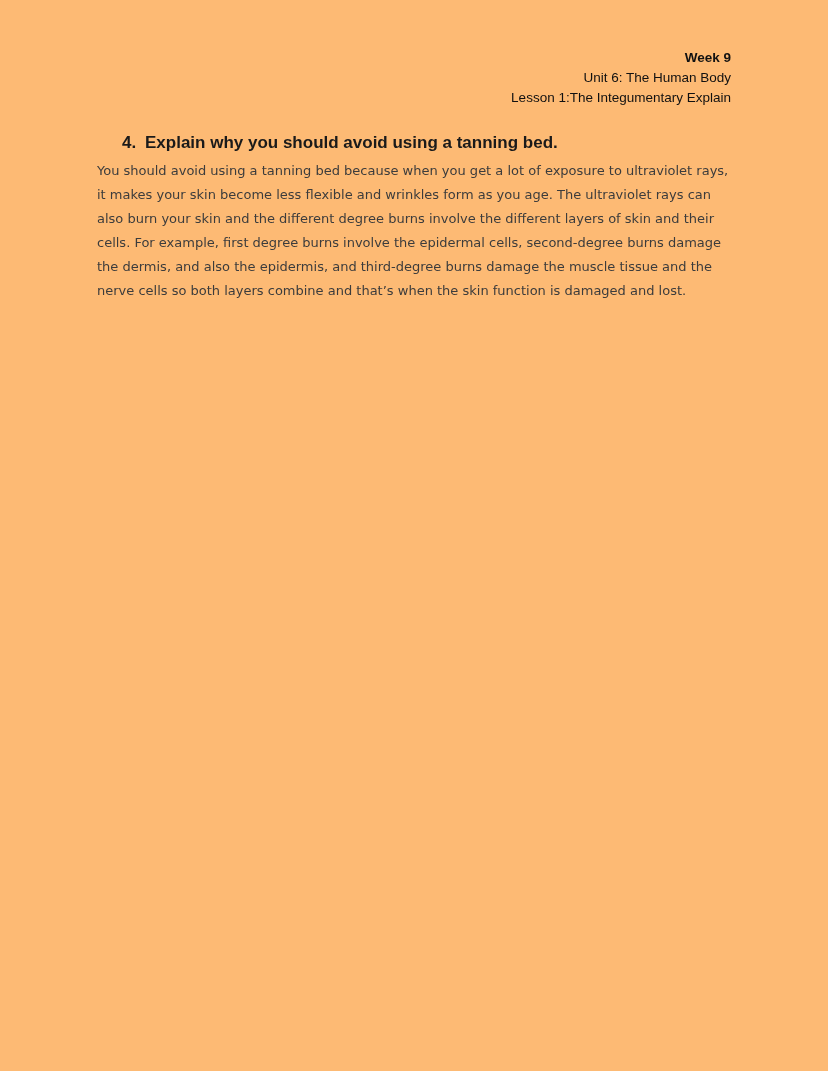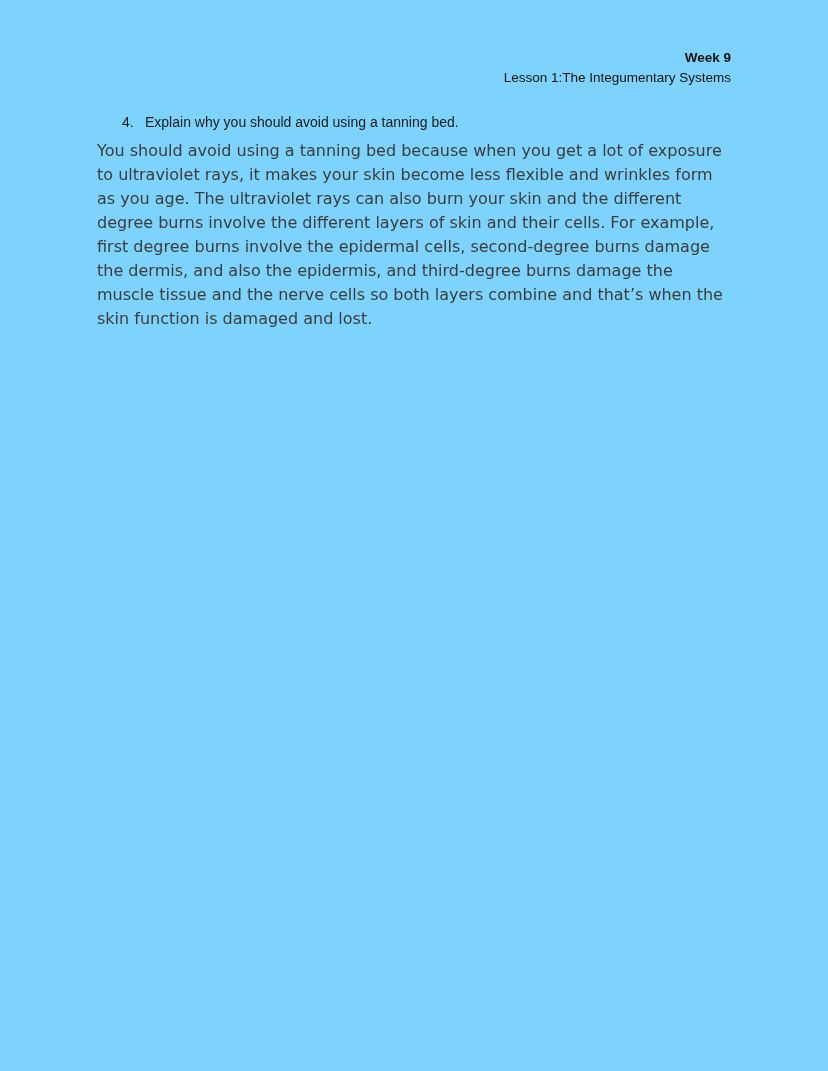--- a/index.html
+++ b/index.html
@@ -4,21 +4,21 @@
 <style>
   html, body {
     margin: 0;
     padding: 0;
     background: #ffffff;
   }
   .page {
     position: relative;
     width: 828px;
     height: 1071px;
-    background: #7dd3fc;
+    background: #fdba74;
     box-sizing: border-box;
     padding: 48px 97px 0 97px;
     overflow: hidden;
   }
   .doc-header {
     text-align: right;
     font-family: "Liberation Sans", sans-serif;
     font-size: 13.5px;
     line-height: 20px;
     color: #111111;
@@ -33,45 +33,46 @@
     margin: 26px 0 0 0;
     font-family: "DejaVu Sans", sans-serif;
     font-size: 13px;
     line-height: 24px;
     color: #3c3c3c;
   }
   .question {
     margin: 24px 0 0 0;
     padding-left: 25px;
     font-family: "Liberation Sans", sans-serif;
-    font-size: 14px;
+    font-size: 17px;
     line-height: 21px;
-    font-weight: 400;
+    font-weight: 700;
     color: #1a1a1a;
   }
   .question .q-num {
     display: inline-block;
     width: 23px;
   }
   .answer {
     margin: 6px 0 0 0;
     font-family: "DejaVu Sans", sans-serif;
-    font-size: 16px;
+    font-size: 13px;
     line-height: 24px;
     color: #3c3c3c;
   }
 </style>
 </head>
 <body>
 
 <div class="page">
 
   <header class="doc-header">
     <div class="h-line bold">Week 9</div>
-    <div class="h-line">Lesson 1:The Integumentary Systems</div>
+    <div class="h-line">Unit 6: The Human Body</div>
+    <div class="h-line">Lesson 1:The Integumentary Explain</div>
   </header>
 
 
   <div class="question">
     <span class="q-num">4.</span><span class="q-text">Explain why you should avoid using a tanning bed.</span>
   </div>
 
   <p class="answer">You should avoid using a tanning bed because when you get a lot of exposure to ultraviolet rays, it makes your skin become less flexible and wrinkles form as you age. The ultraviolet rays can also burn your skin and the different degree burns involve the different layers of skin and their cells. For example, first degree burns involve the epidermal cells, second-degree burns damage the dermis, and also the epidermis, and third-degree burns damage the muscle tissue and the nerve cells so both layers combine and that’s when the skin function is damaged and lost.</p>
 
 </div>

